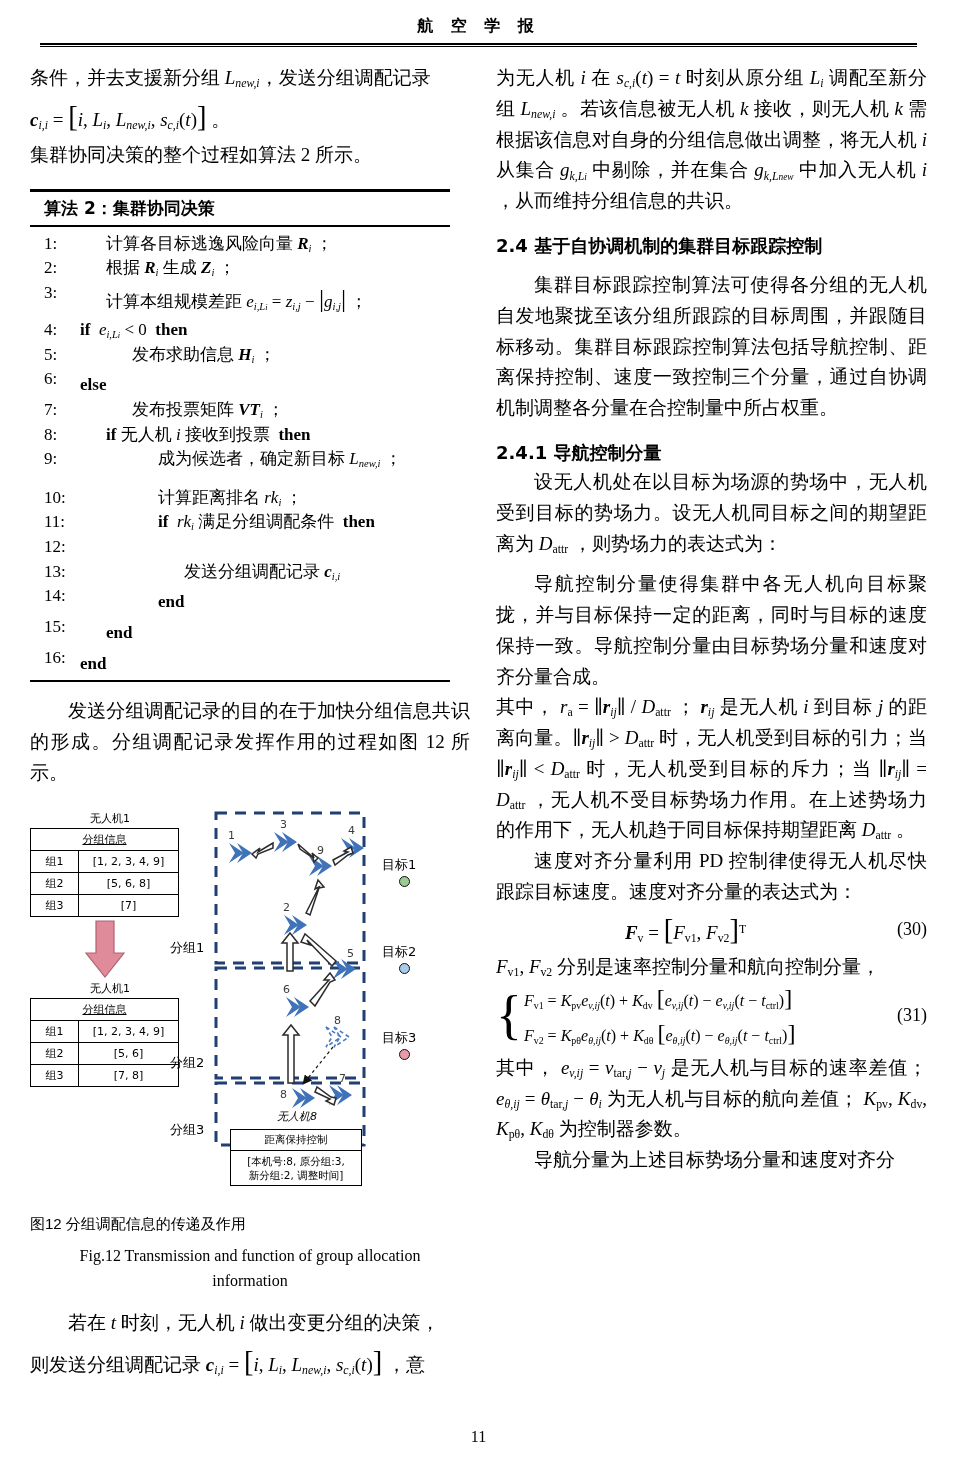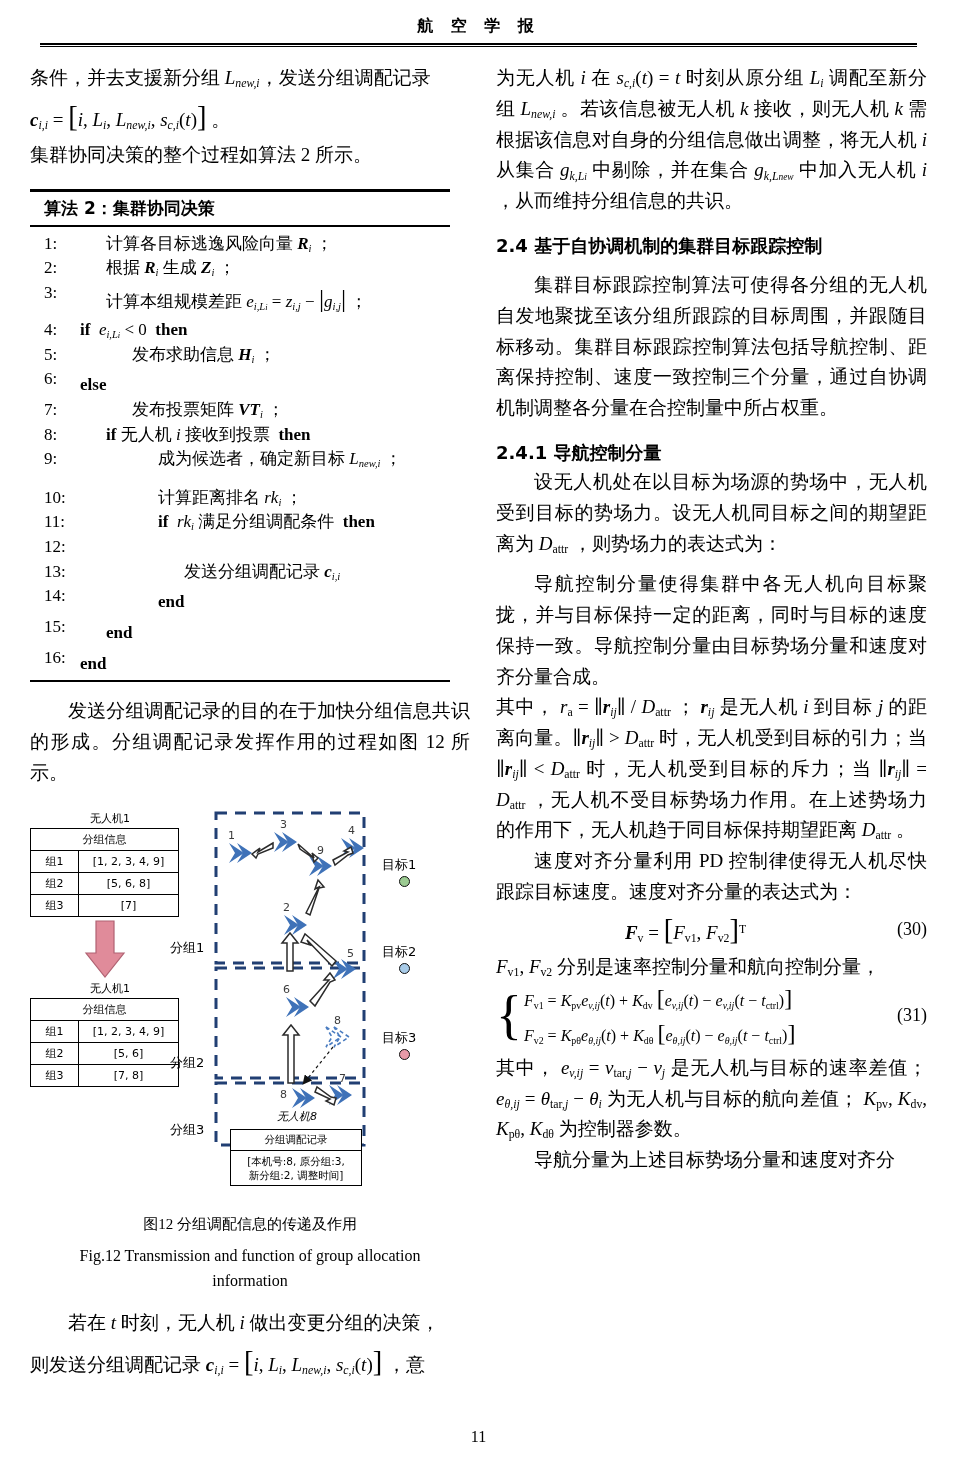--- a/index.html
+++ b/index.html
@@ -108,21 +108,21 @@
     text-align: center;
     padding: 3px 2px;
     height: 22px;
   }
   .uav-caption {
     font-family: "DejaVu Sans", "Liberation Sans", sans-serif;
     font-size: 11px;
     text-align: center;
     margin-bottom: 2px;
   }
-  .tbl-head { width: 148px; }
+  .tbl-head { width: 148px; text-decoration: underline; }
   .tbl-k { width: 48px; }
   .tbl-v { width: 100px; }
 
   .grp-label {
     position: absolute;
     font-family: "DejaVu Sans", "Liberation Sans", sans-serif;
     font-size: 13px;
   }
   .tgt-label {
     position: absolute;
@@ -152,23 +152,22 @@
   .rec-head { border-bottom: 1.4px solid #000; padding: 3px 0; }
   .rec-body { padding: 3px 4px; line-height: 1.35; }
   .uav8-label {
     position: absolute;
     font-family: "DejaVu Sans", "Liberation Sans", sans-serif;
     font-size: 11px;
     font-style: italic;
   }
 
   .fig-cap-cn {
-    font-family: Liberation Serif, serif;
+    font-family: Liberation Sans, sans-serif;
     font-size: 15px;
-    text-align: center;
     margin-top: 4px;
   }
   .fig-cap-en {
     font-size: 16px;
     text-align: center;
     margin-top: 9px;
     line-height: 1.6;
   }
 
   
@@ -469,21 +468,21 @@
       <div class="uav-num" style="left:317px;top:136px;">5</div>
       <div class="uav-num" style="left:253px;top:172px;">6</div>
       <div class="uav-num" style="left:309px;top:261px;">7</div>
       <div class="uav-num" style="left:250px;top:277px;">8</div>
       <div class="uav-num" style="left:287px;top:33px;">9</div>
       <div class="uav-num" style="left:304px;top:203px;">8</div>
 
       <div class="uav8-label" style="left:247px;top:298px;">无人机8</div>
 
       <div class="rec-box" style="left:200px;top:318px;width:132px;">
-        <div class="rec-head">分组调配记录</div>
+        <div class="rec-head">距离保持控制</div>
         <div class="rec-body">
           <div>[本机号:8, 原分组:3,</div>
           <div>新分组:2, 调整时间]</div>
         </div>
       </div>
 
     </div>
 
     <div class="fig-cap-cn">图12    分组调配信息的传递及作用</div>
     <div class="fig-cap-en">

